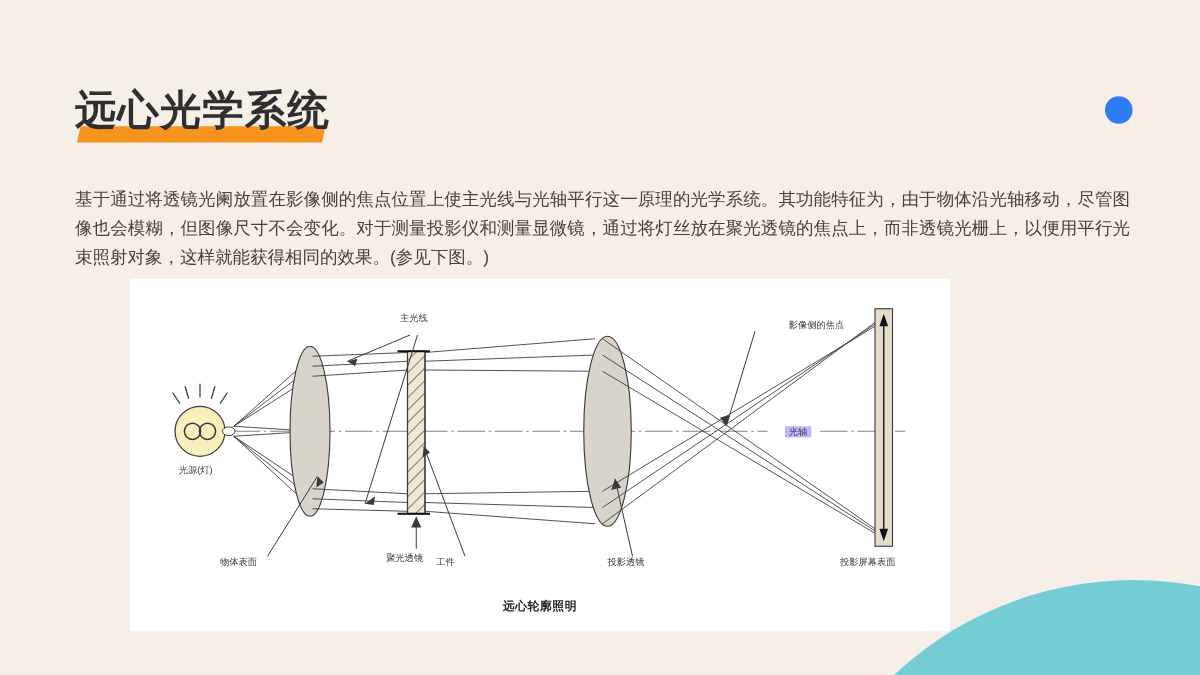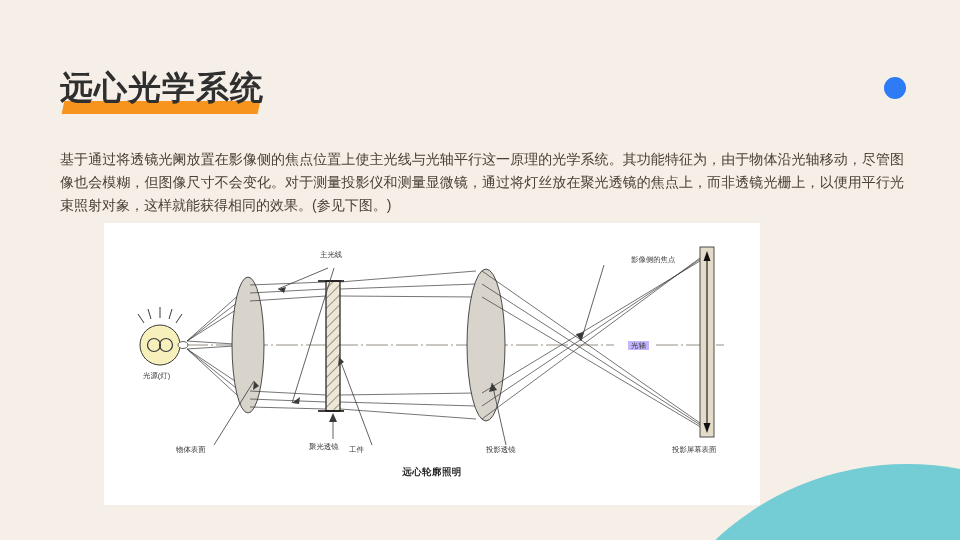--- a/index.html
+++ b/index.html
@@ -92,21 +92,21 @@
     background: #ffffff;
   }
   .diagram-svg {
     position: absolute;
     left: 0;
     top: 0;
   }
   .diagram-caption {
     position: absolute;
     left: 0;
-    top: 243px;
+    top: 256px;
     width: 656px;
     text-align: center;
     font-size: 9.5px;
     font-weight: bold;
     color: #262626;
     letter-spacing: 0.4px;
   }
   .dlabel {
     position: absolute;
     font-size: 7.4px;

